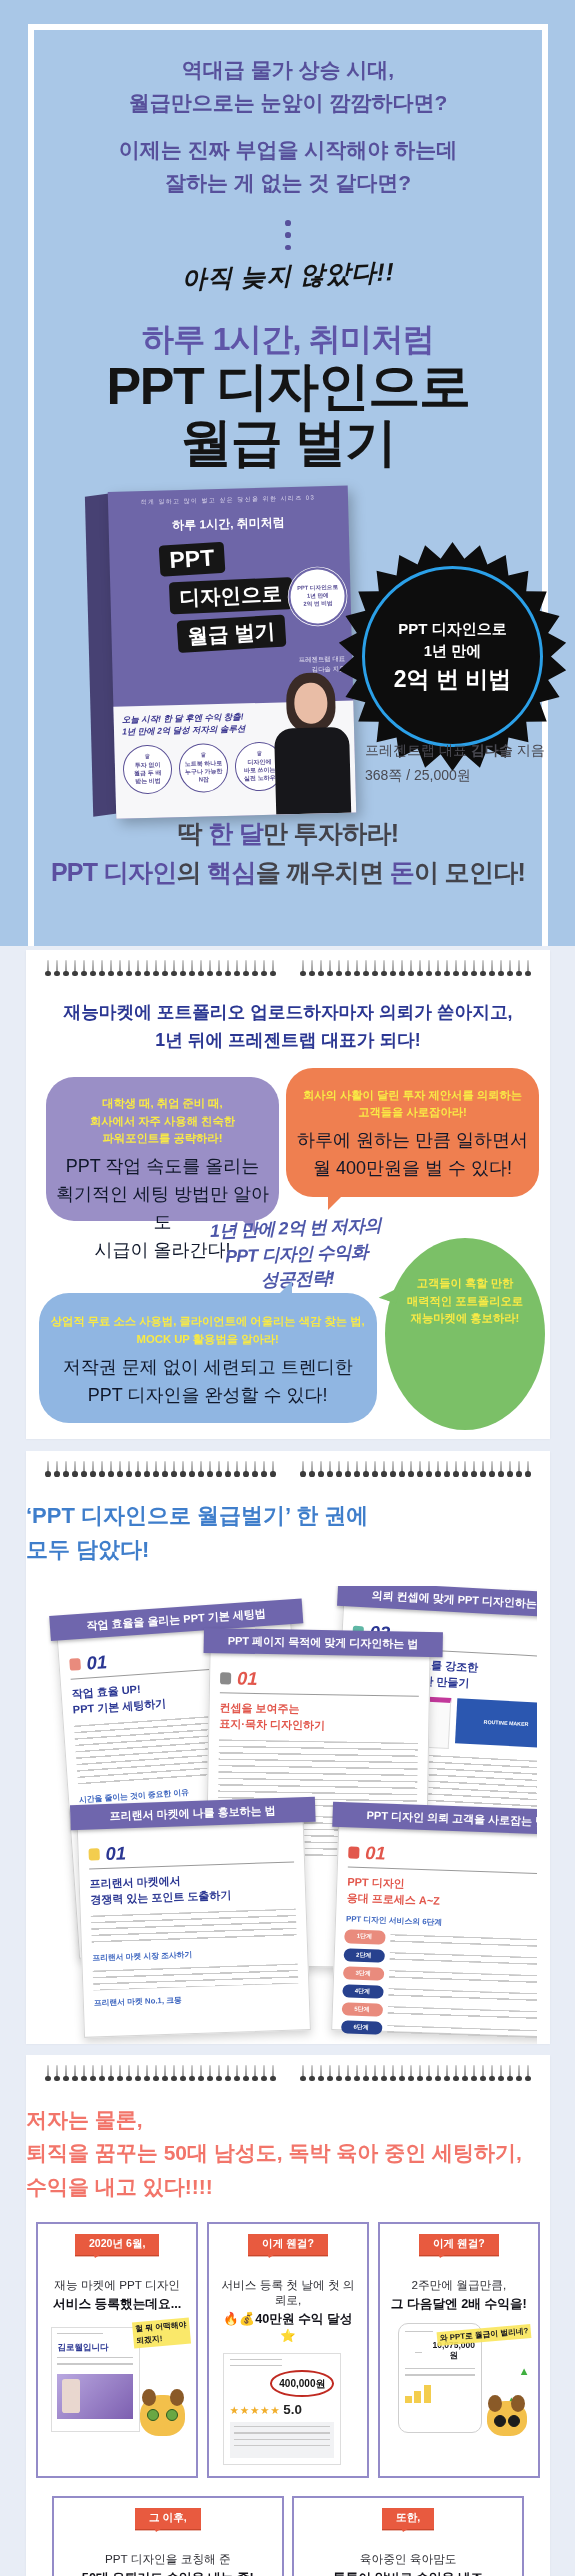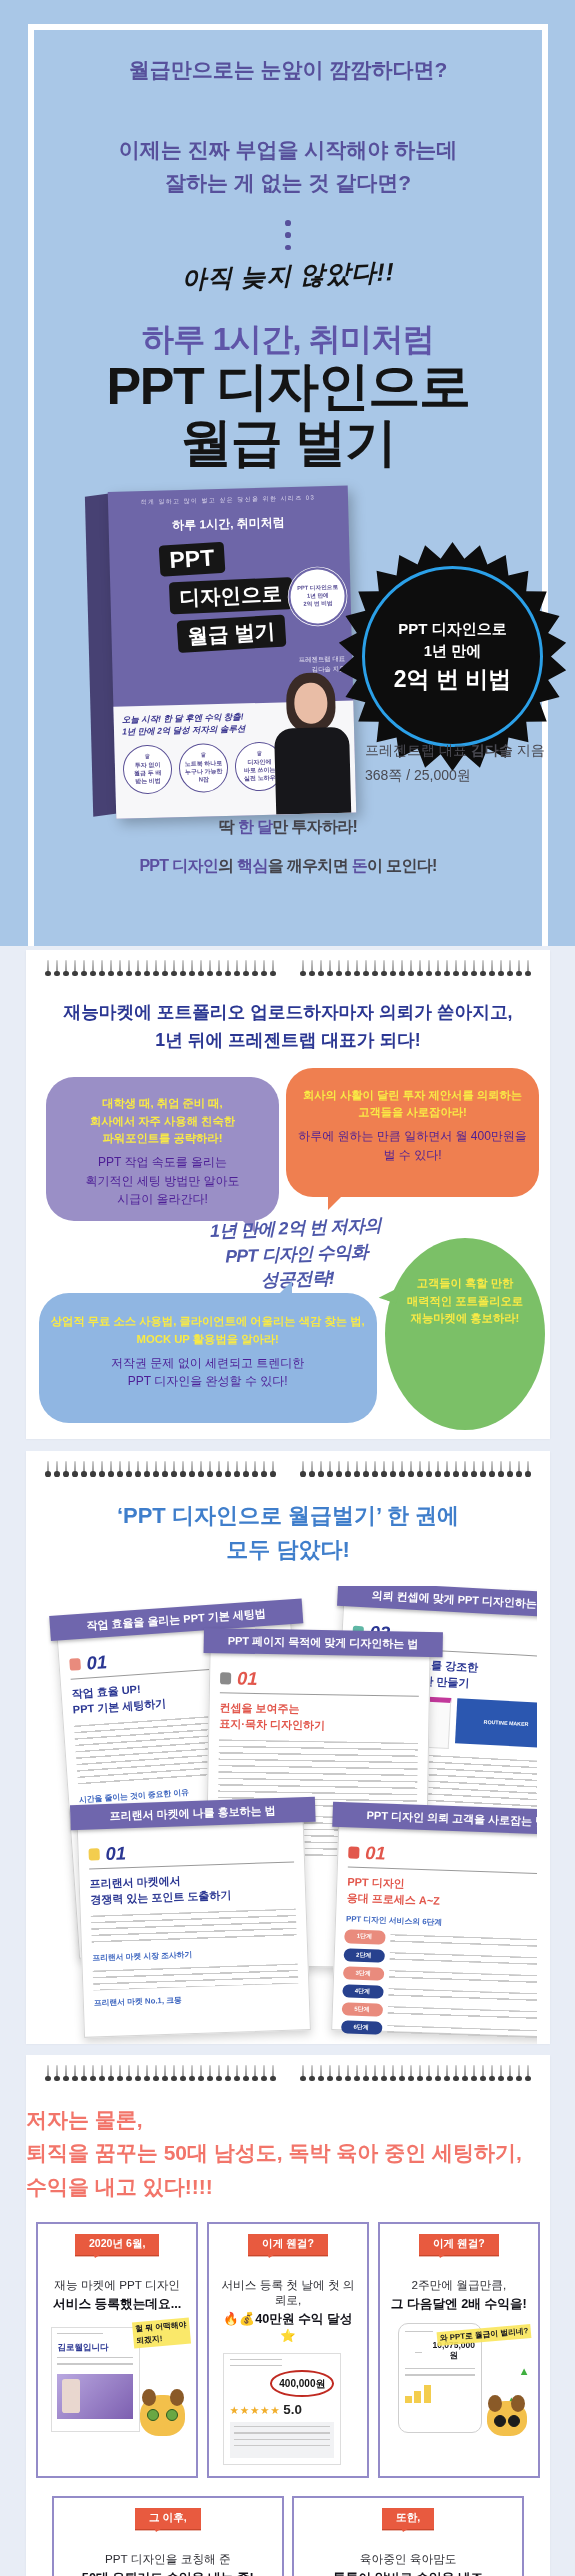--- a/index.html
+++ b/index.html
@@ -39,48 +39,48 @@
   .ap-hair{position:absolute;left:17px;top:0;width:49px;height:59px;border-radius:46% 46% 40% 40%;background:#3a2b26;}
   .ap-face{position:absolute;left:25.5px;top:10px;width:33px;height:41px;border-radius:48%;background:#e9bda6;}
   .ap-body{position:absolute;left:4.2px;top:55px;width:75px;height:86px;border-radius:18.4px 18.4px 0 0;background:#17171b;}
   
   .badge{position:absolute;left:338px;top:542px;width:229px;height:229px;}
   .badge-star{position:absolute;inset:0;background:#0d0d0d;}
   .badge-ring{position:absolute;left:24px;top:24px;right:24px;bottom:24px;border:3.5px solid #2ba0e8;border-radius:50%;display:flex;flex-direction:column;align-items:center;justify-content:center;text-align:center;color:#ffffff;}
   .badge-l1{font-size:15px;font-weight:800;line-height:1.5;}
   .badge-l3{font-size:23px;font-weight:900;margin-top:1.4px;}
   .book-caption{position:absolute;left:365px;top:738px;text-align:left;font-size:14px;color:#4a4a52;line-height:1.75;}
-  .invest{font-size:16px;font-weight:800;color:#43434b;letter-spacing:-0.7px;}
+  .invest{font-size:25px;font-weight:800;color:#43434b;letter-spacing:-0.7px;}
   .invest .pp{color:#5b4fa0;font-weight:900;}
   .invest1{top:817px;}
   .invest2{top:856px;}
   
   .pale{background:#e8edf6;padding:4.2px 0 12.7px;}
   .note-card{background:#ffffff;margin:0 26px 11.3px;box-shadow:0 0.7px 2.1px rgba(0,0,0,.06);}
   .spiral-row{display:flex;gap:28px;padding:10px 21px 0;}
   .spiral{flex:1;display:flex;justify-content:space-between;}
   .spiral i{width:2.1px;height:13.4px;background:linear-gradient(#cfcfcf,#8a8a8a);border-radius:1.4px;position:relative;}
   .spiral i::after{content:"";position:absolute;bottom:-2.8px;left:-1.8px;width:5.7px;height:5.7px;background:#3c3c3c;border-radius:50%;}
   
   .c1-title{margin-top:24px;text-align:center;font-size:17.7px;font-weight:800;color:#2b3793;line-height:1.6;}
   .bubble-zone{position:relative;height:371px;margin:14px 0 7px;}
   .bubble{position:absolute;box-sizing:border-box;text-align:center;}
   .bb-head{font-weight:800;color:#f9ea45;font-size:11.3px;line-height:1.55;}
-  .bb-body{color:#4c1d95;font-size:12px;line-height:1.55;margin-top:5.7px;}
+  .bb-body{color:#0f172a;font-size:18px;line-height:1.55;margin-top:5.7px;}
   .bb-purple{left:20px;top:8.5px;width:233px;height:144px;background:#9a8fc6;border-radius:28px;padding:18.4px 10px;}
   .bb-purple::after{content:"";position:absolute;right:24px;bottom:-12.7px;border:10px solid transparent;border-top-color:#9a8fc6;border-right-color:#9a8fc6;}
   .bb-orange{left:260px;top:0;width:253px;height:129px;background:#ef7f50;border-radius:27px;padding:18.4px 10px;}
   .bb-orange::after{content:"";position:absolute;left:42px;bottom:-12.7px;border:10px solid transparent;border-top-color:#ef7f50;border-left-color:#ef7f50;}
   .bb-green{left:359px;top:170px;width:160px;height:192px;background:#7bc067;border-radius:50%;padding:37px 12.7px;}
   .bb-green::after{content:"";position:absolute;left:-4.2px;top:45px;border:9.2px solid transparent;border-bottom-color:#7bc067;border-right-color:#7bc067;transform:rotate(18deg);}
   .bb-blue{left:12.7px;top:225px;width:338px;height:130px;background:#90b6e2;border-radius:30px;padding:20px 11.3px;}
   .bb-blue::after{content:"";position:absolute;right:85px;top:-12.7px;border:10px solid transparent;border-bottom-color:#90b6e2;border-right-color:#90b6e2;}
   .c1-center{position:absolute;left:168px;top:148px;width:205px;text-align:center;font-size:17.7px;font-weight:900;font-style:italic;color:#4d57a9;line-height:1.45;transform:rotate(-2deg);letter-spacing:-0.7px;}
   
-  .c2-title{margin-top:25.5px;text-align:center;font-size:22px;font-weight:800;color:#3f7ecb;line-height:1.55;}
+  .c2-title{margin-top:25.5px;font-size:22px;font-weight:800;color:#3f7ecb;line-height:1.55;}
   .collage{position:relative;height:458px;margin:18.4px 12.7px 5.7px;overflow:hidden;}
   .page{position:absolute;background:#ffffff;border:0.7px solid #d6d6d6;box-shadow:0 4.2px 10px rgba(0,0,0,.18);}
   .ribbon{position:relative;top:-4.2px;left:-7px;right:-7px;width:calc(100% + 14px);background:#6f66ad;color:#ffffff;font-weight:800;text-align:center;padding:5px 2.8px;font-size:11px;box-shadow:0 2.1px 3.5px rgba(0,0,0,.25);}
   .pg-num{display:flex;align-items:baseline;gap:5.7px;margin:10px 10px 0;border-bottom:1.4px solid #9a9a9a;padding-bottom:2.8px;}
   .pg-ico{width:11.3px;height:11.3px;border-radius:2.8px;align-self:center;}
   .num{font-size:18.4px;font-weight:900;color:#2b3793;font-style:italic;}
   .pg-head{margin:7px 10px 0;font-size:11px;font-weight:800;line-height:1.45;color:#2b3793;}
   .pg-head.red{color:#e2574c;}
   .flines{margin:7px 10px 0;background:repeating-linear-gradient(to bottom,#c9c9c9 0 1.4px,transparent 1.4px 6.4px);}
   .pg-sub{margin:7px 10px 0;font-size:7.8px;font-weight:800;color:#3f67c0;}
@@ -129,20 +129,21 @@
   .up{position:absolute;right:1.4px;font-size:11.3px;color:#3faf3f;font-weight:900;}
   .t3 .t-illus,.t5 .t-illus{text-align:center;}
 </style>
 </head>
 <body>
 
 <div class="hero">
   <div class="hero-frame"></div>
 
   <div class="center h-line hero-h1">
+    <div>역대급 물가 상승 시대,</div>
     <div>월급만으로는 눈앞이 깜깜하다면?</div>
   </div>
   <div class="center h-line hero-h2">
     <div>이제는 진짜 부업을 시작해야 하는데</div>
     <div>잘하는 게 없는 것 같다면?</div>
   </div>
 
   <div class="center dots">
       <i></i>
       <i></i>

